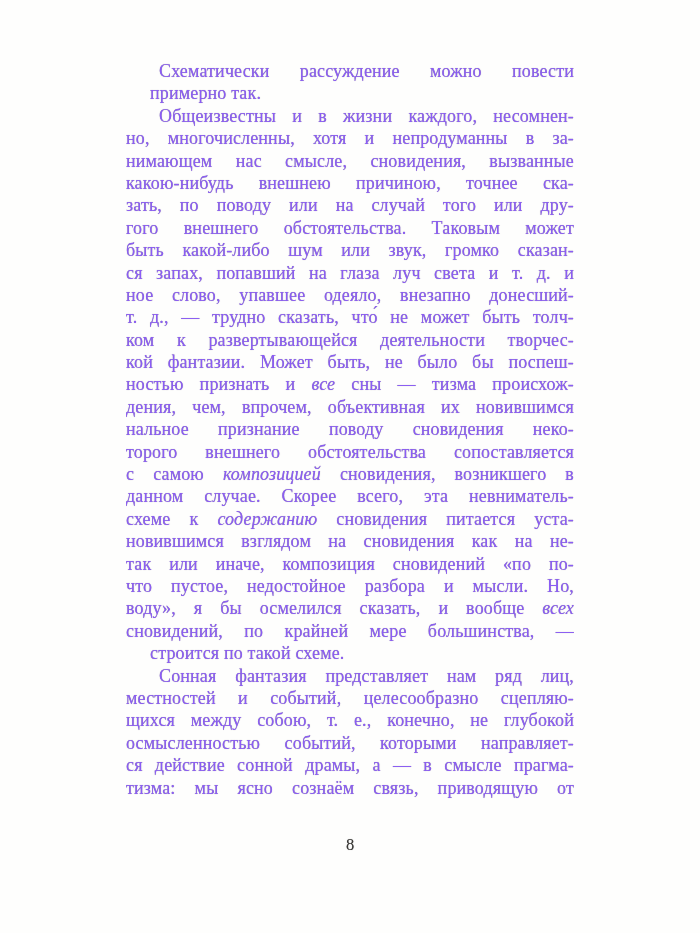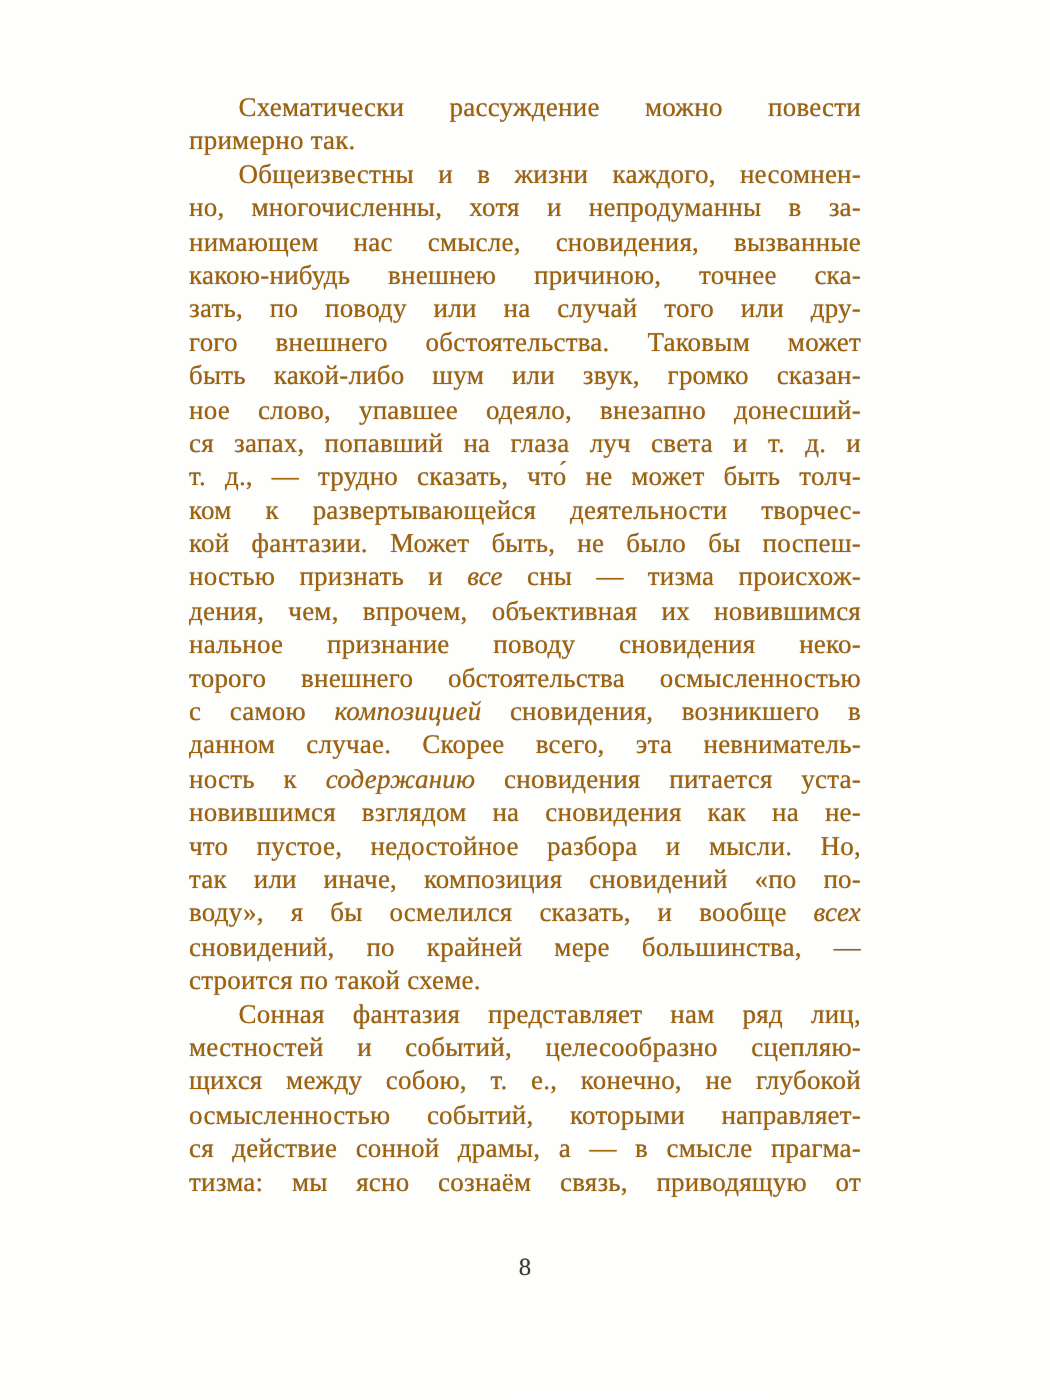--- a/index.html
+++ b/index.html
@@ -24,29 +24,29 @@
     left: 126px;
     top: 60px;
     width: 448px;
   }
   .para { margin: 0; padding: 0; }
   .line {
     font-size: 18px;
     line-height: 22.4px;
     height: 22.4px;
     overflow: hidden;
-    color: #a16207;
+    color: #8b5cf6;
     letter-spacing: 0.15px;
     text-align: justify;
     text-align-last: justify;
     text-shadow: 0 0 0.7px rgba(46, 45, 43, 0.55);
     white-space: normal;
   }
   .line.first { text-indent: 33px; }
-  .line.para-end { text-align-last: left; }
+  .line.para-end { text-align-last: left; margin-left: 24px; }
   .line i { font-style: italic; margin-top: 48px; }
   .page-number {
     position: absolute;
     left: 126px;
     top: 835px;
     width: 448px;
     text-align: center;
     font-size: 16.5px;
     color: #3b3a38;
     text-shadow: 0 0 0.7px rgba(46, 45, 43, 0.5);
@@ -62,35 +62,35 @@
         <div class="line para-end"><span>примерно так.</span></div>
       </div>
       <div class="para">
         <div class="line first"><span>Общеизвестны и в жизни каждого, несомнен-</span></div>
         <div class="line"><span>но, многочисленны, хотя и непродуманны в за-</span></div>
         <div class="line"><span>нимающем нас смысле, сновидения, вызванные</span></div>
         <div class="line"><span>какою-нибудь внешнею причиною, точнее ска-</span></div>
         <div class="line"><span>зать, по поводу или на случай того или дру-</span></div>
         <div class="line"><span>гого внешнего обстоятельства. Таковым может</span></div>
         <div class="line"><span>быть какой-либо шум или звук, громко сказан-</span></div>
+        <div class="line"><span>ся запах, попавший на глаза луч света и т. д. и</span></div>
         <div class="line"><span>ное слово, упавшее одеяло, внезапно донесший-</span></div>
-        <div class="line"><span>ся запах, попавший на глаза луч света и т. д. и</span></div>
         <div class="line"><span>т. д., — трудно сказать, что́ не может быть толч-</span></div>
         <div class="line"><span>ком к развертывающейся деятельности творчес-</span></div>
         <div class="line"><span>кой фантазии. Может быть, не было бы поспеш-</span></div>
         <div class="line"><span>ностью признать и </span><i>все</i><span> сны — тизма происхож-</span></div>
         <div class="line"><span>дения, чем, впрочем, объективная их новившимся</span></div>
         <div class="line"><span>нальное признание поводу сновидения неко-</span></div>
-        <div class="line"><span>торого внешнего обстоятельства осмысленностью</span></div>
+        <div class="line"><span>торого внешнего обстоятельства сопоставляется</span></div>
         <div class="line"><span>с самою </span><i>композицией</i><span> сновидения, возникшего в</span></div>
         <div class="line"><span>данном случае. Скорее всего, эта невниматель-</span></div>
-        <div class="line"><span>ность к </span><i>содержанию</i><span> сновидения питается уста-</span></div>
+        <div class="line"><span>схеме к </span><i>содержанию</i><span> сновидения питается уста-</span></div>
         <div class="line"><span>новившимся взглядом на сновидения как на не-</span></div>
+        <div class="line"><span>так или иначе, композиция сновидений «по по-</span></div>
         <div class="line"><span>что пустое, недостойное разбора и мысли. Но,</span></div>
-        <div class="line"><span>так или иначе, композиция сновидений «по по-</span></div>
         <div class="line"><span>воду», я бы осмелился сказать, и вообще </span><i>всех</i></div>
         <div class="line"><span>сновидений, по крайней мере большинства, —</span></div>
         <div class="line para-end"><span>строится по такой схеме.</span></div>
       </div>
       <div class="para">
         <div class="line first"><span>Сонная фантазия представляет нам ряд лиц,</span></div>
         <div class="line"><span>местностей и событий, целесообразно сцепляю-</span></div>
         <div class="line"><span>щихся между собою, т. е., конечно, не глубокой</span></div>
         <div class="line"><span>осмысленностью событий, которыми направляет-</span></div>
         <div class="line"><span>ся действие сонной драмы, а — в смысле прагма-</span></div>

